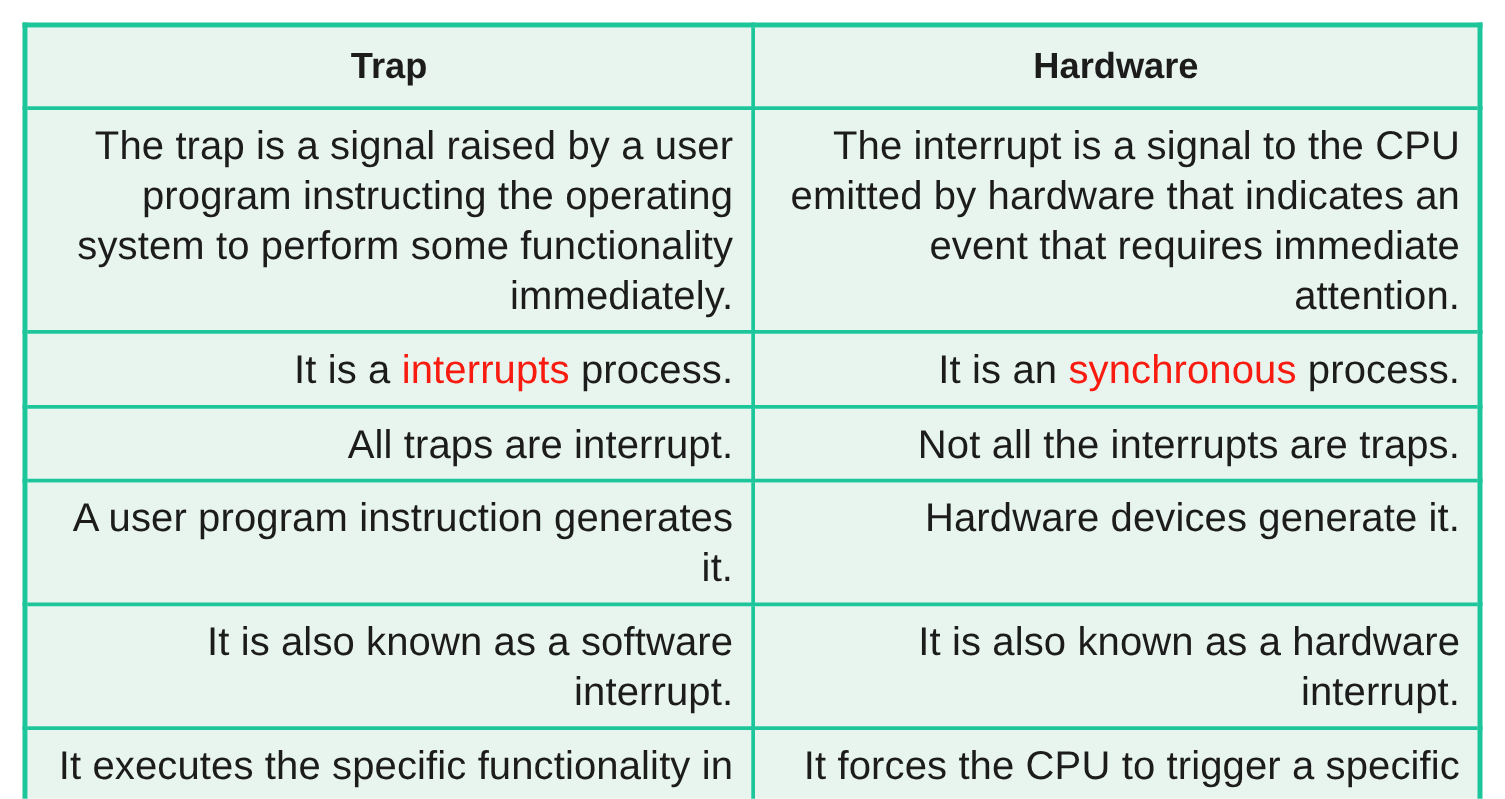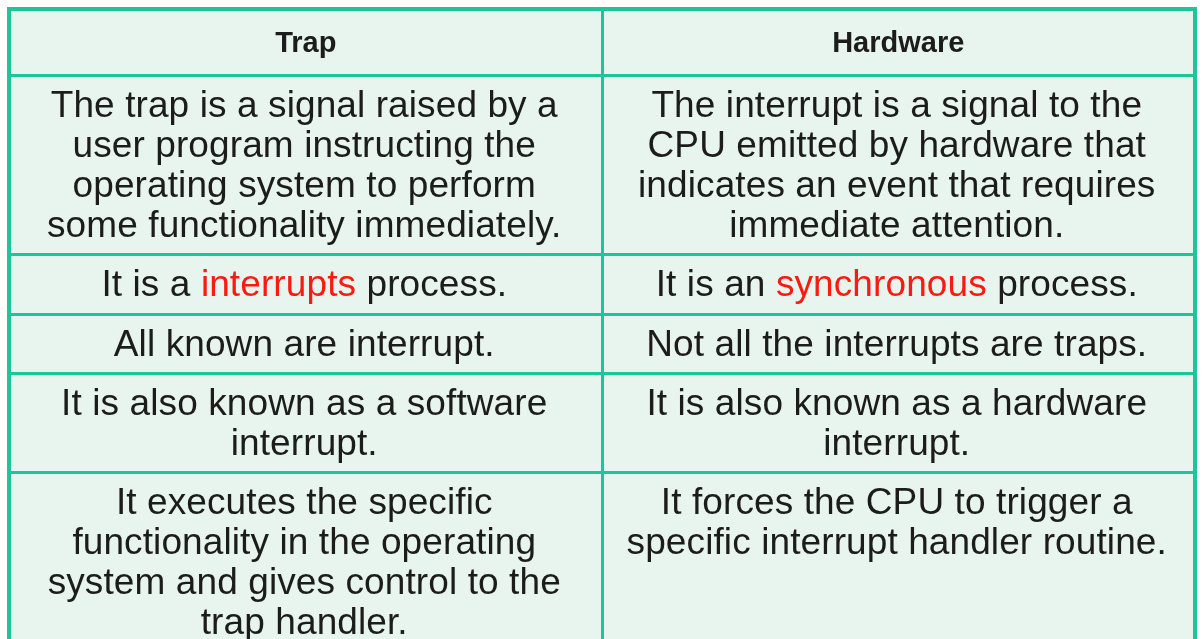--- a/index.html
+++ b/index.html
@@ -12,21 +12,21 @@
   * { box-sizing: border-box; }
   html, body {
     margin: 0;
     padding: 0;
     background: var(--page-bg);
     font-family: "Liberation Sans", "DejaVu Sans", sans-serif;
   }
   .page {
     width: 1204px;
     height: 639px;
-    padding: 7px;
+    padding: 18px;
     background: var(--page-bg);
     border-radius: 21px;
   }
   table.compare {
     width: 100%;
     height: 625px;
     border-collapse: collapse;
     table-layout: fixed;
     border: 4px solid var(--border);
   }
@@ -38,24 +38,24 @@
     overflow: hidden;
   }
   th {
     font-size: 29px;
     font-weight: bold;
     text-align: center;
     vertical-align: middle;
     padding: 4px 10px;
   }
   td {
-    font-size: 37px;
+    font-size: 32px;
     line-height: 40px;
     font-weight: normal;
-    text-align: center;
+    text-align: right;
     padding: 8px 14px 8px 11px;
     letter-spacing: 0.1px;
   }
   thead tr          { height: 66px;  }
   tbody tr:nth-child(1) { height: 177px; }
   tbody tr:nth-child(2) { height: 60px;  }
   tbody tr:nth-child(3) { height: 59px;  }
   tbody tr:nth-child(4) { height: 60px;  }
   tbody tr:nth-child(5) { height: 61px;  }
   tbody tr:nth-child(6) { height: 134px; }
@@ -75,22 +75,26 @@
     <tbody>
         <tr>
           <td><span>The trap is a signal raised by a user program instructing the operating system to perform some functionality immediately.</span></td>
           <td><span>The interrupt is a signal to the CPU emitted by hardware that indicates an event that requires immediate attention.</span></td>
         </tr>
         <tr>
           <td><span>It is a </span><span class="hl">interrupts</span><span> process.</span></td>
           <td><span>It is an </span><span class="hl">synchronous</span><span> process.</span></td>
         </tr>
         <tr>
-          <td><span>All known are interrupt.</span></td>
+          <td><span>All traps are interrupt.</span></td>
           <td><span>Not all the interrupts are traps.</span></td>
+        </tr>
+        <tr>
+          <td><span>A user program instruction generates it.</span></td>
+          <td><span>Hardware devices generate it.</span></td>
         </tr>
         <tr>
           <td><span>It is also known as a software interrupt.</span></td>
           <td><span>It is also known as a hardware interrupt.</span></td>
         </tr>
         <tr>
           <td><span>It executes the specific functionality in the operating system and gives control to the trap handler.</span></td>
           <td><span>It forces the CPU to trigger a specific interrupt handler routine.</span></td>
         </tr>
       </tbody>

